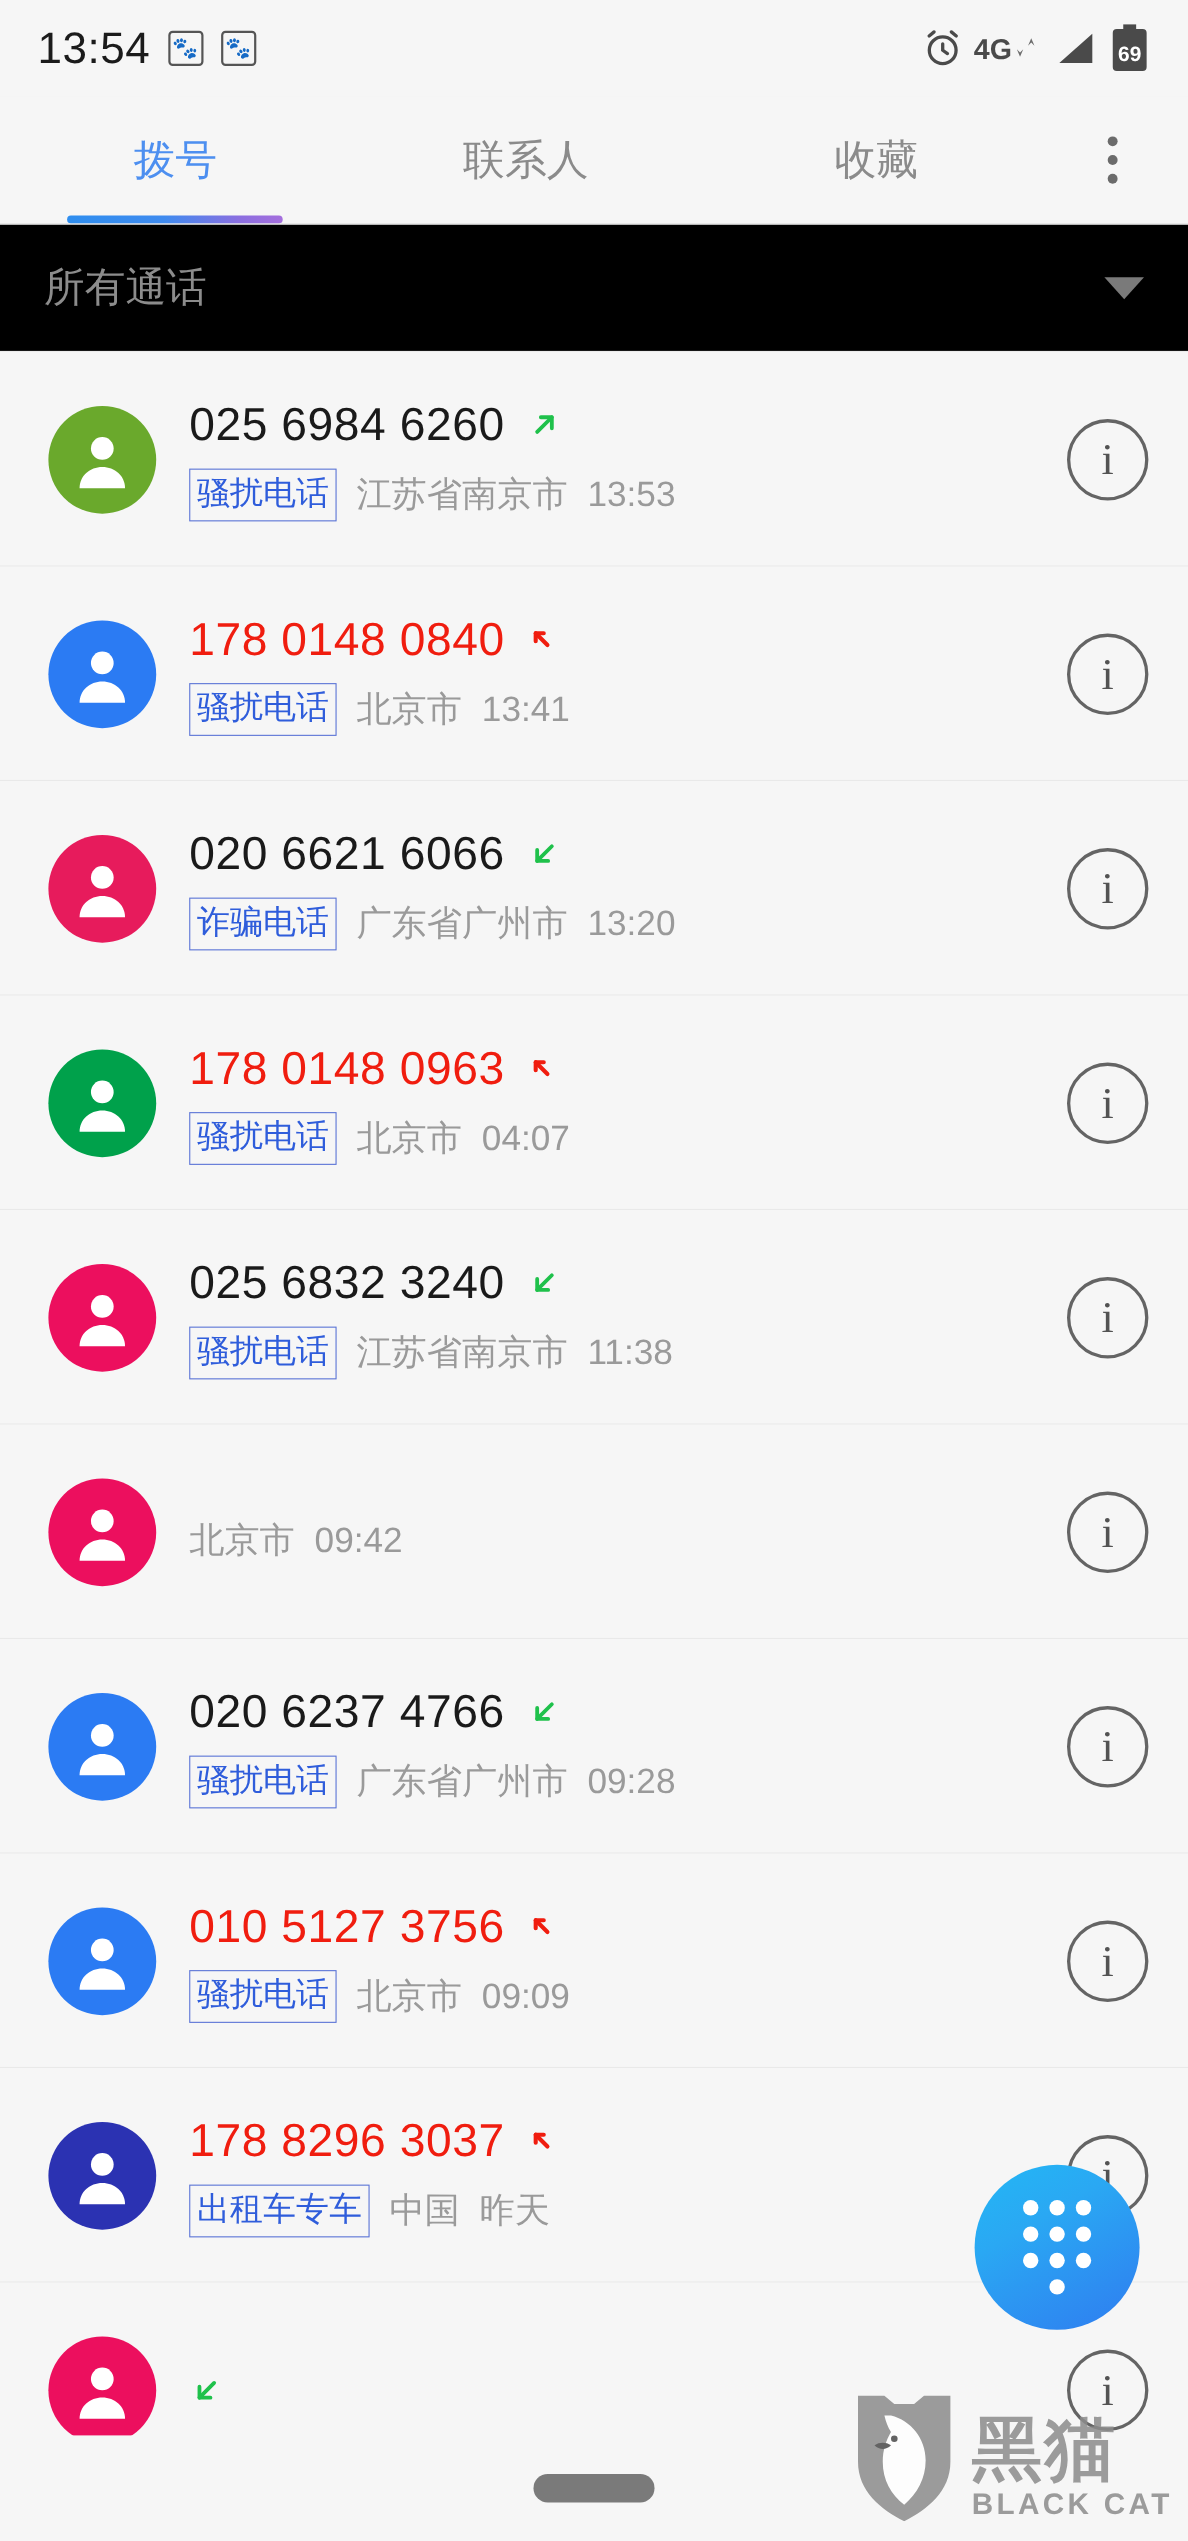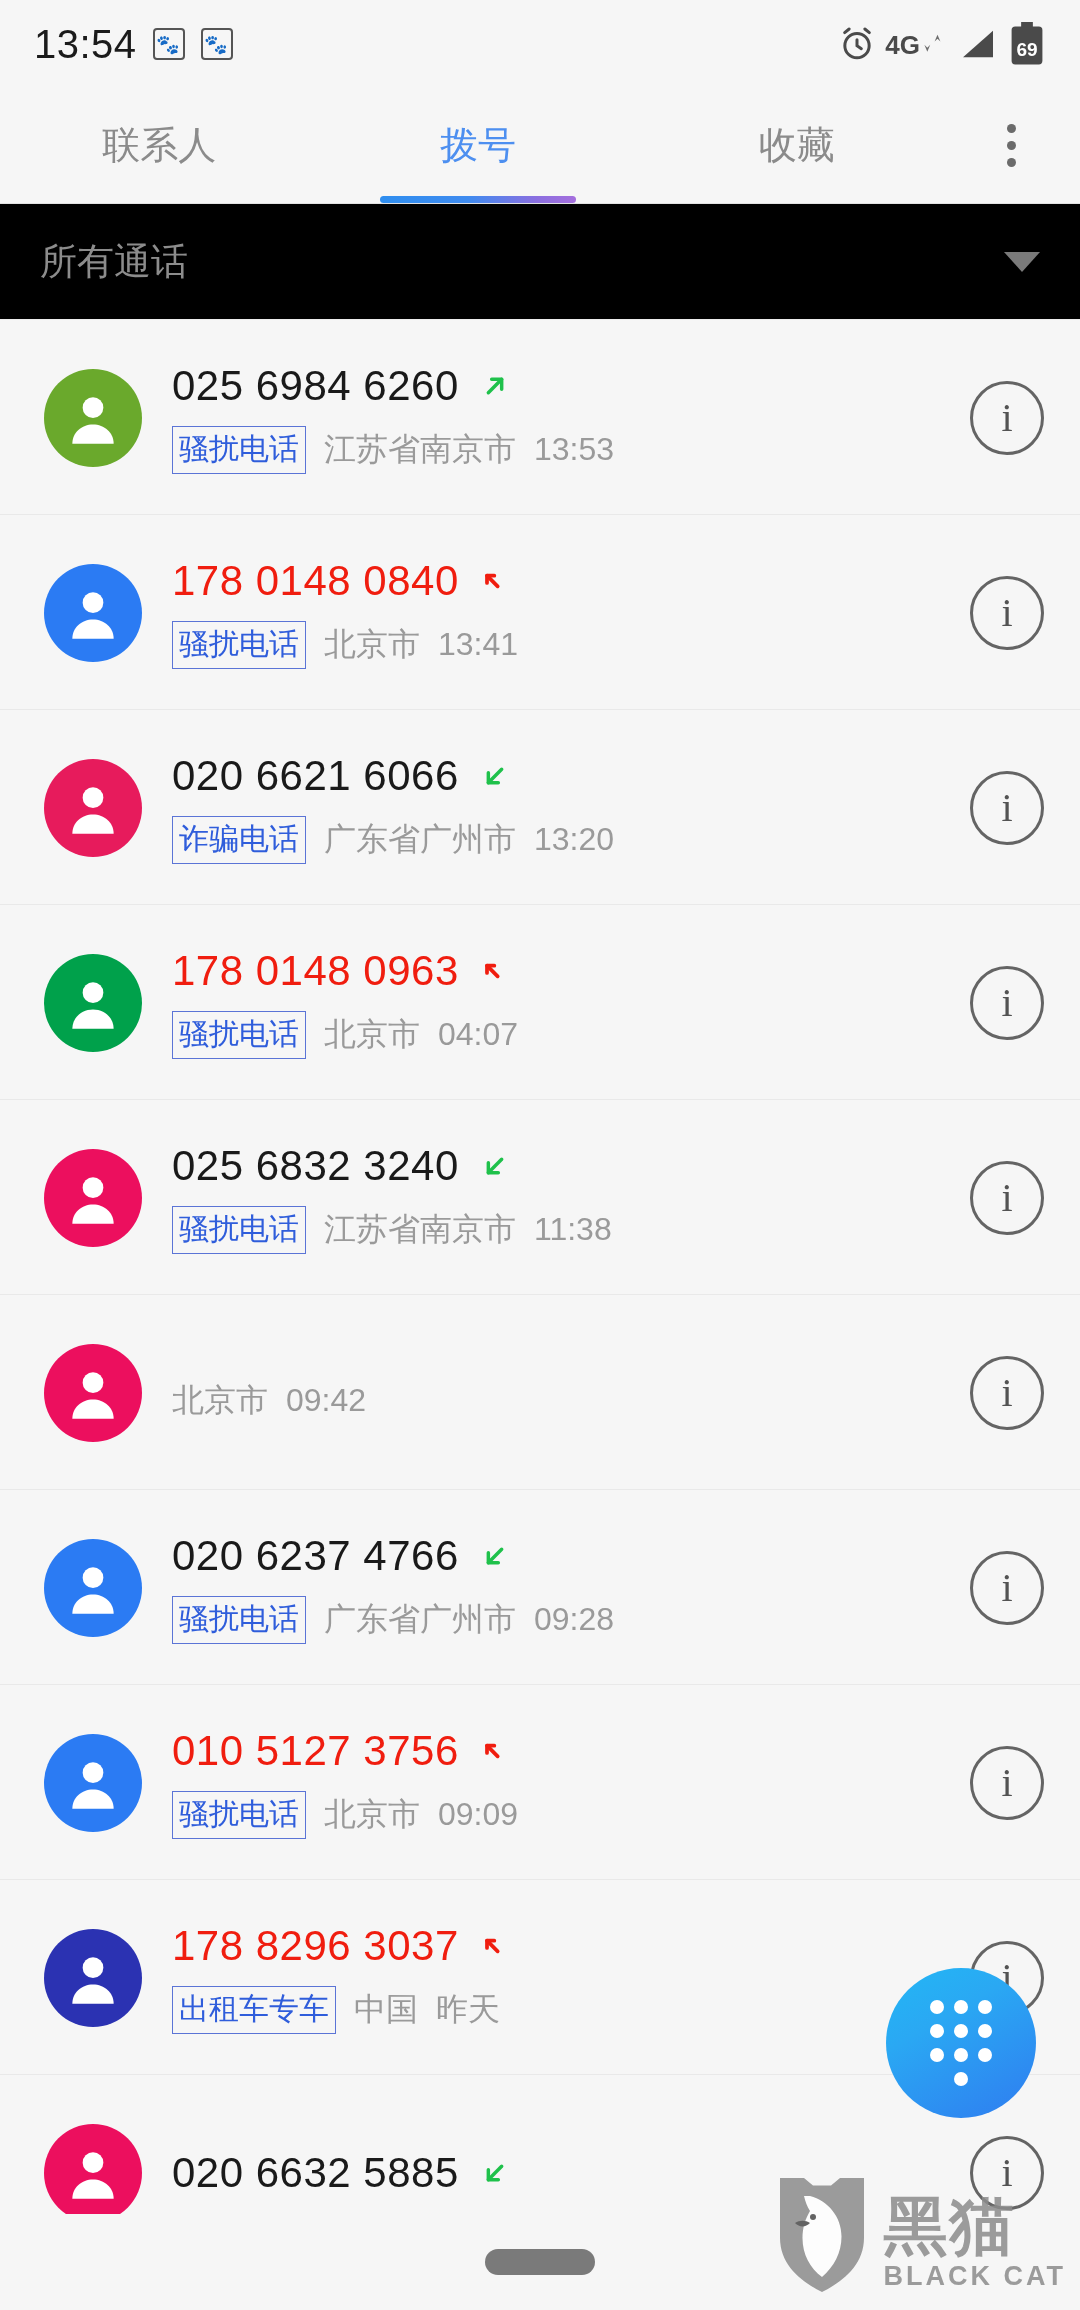--- a/index.html
+++ b/index.html
@@ -209,25 +209,25 @@
       <svg width="38" height="44" viewBox="0 0 24 30">
         <rect x="8" y="0" width="8" height="3.5" fill="#4a4a4a"></rect>
         <rect x="1.5" y="3" width="21" height="26" rx="2.5" fill="#4a4a4a"></rect>
         <text x="12" y="23" text-anchor="middle" font-family="Liberation Sans, sans-serif" font-size="13" font-weight="bold" fill="#ffffff">69</text>
       </svg>
     </span>
   </div>
 </div>
 
 <div class="tabbar">
+  <div class="tab active">
+    <span>拨号</span>
+  </div>
   <div class="tab">
     <span>联系人</span>
-  </div>
-  <div class="tab active">
-    <span>拨号</span>
   </div>
   <div class="tab">
     <span>收藏</span>
   </div>
   <div class="overflow-btn">
     <i></i>
       <i></i>
       <i></i>
   </div>
 </div>
@@ -430,21 +430,20 @@
     </div>
     <div class="row">
       <div class="avatar" style="background: rgb(236, 15, 94);">
         <svg viewBox="0 0 24 24" fill="#ffffff">
           <circle cx="12" cy="8" r="4"></circle>
           <path d="M4 22c0-4.4 3.6-7.5 8-7.5s8 3.1 8 7.5z"></path>
         </svg>
       </div>
       <div class="rowbody">
         <div class="line1">
-          <span class="number" style="color: rgb(26, 26, 26);">020 6632 5885</span>
           <span class="calltype"><svg viewBox="0 0 24 24" fill="none" stroke="#1fc14b" stroke-width="2.6" stroke-linecap="round" stroke-linejoin="round">
               <path d="M17 7 7 17"></path>
               <path d="M14.5 17H7V9.5"></path>
             </svg></span>
         </div>
       </div>
       <div class="info-btn">i</div>
     </div>
   </div>
 

